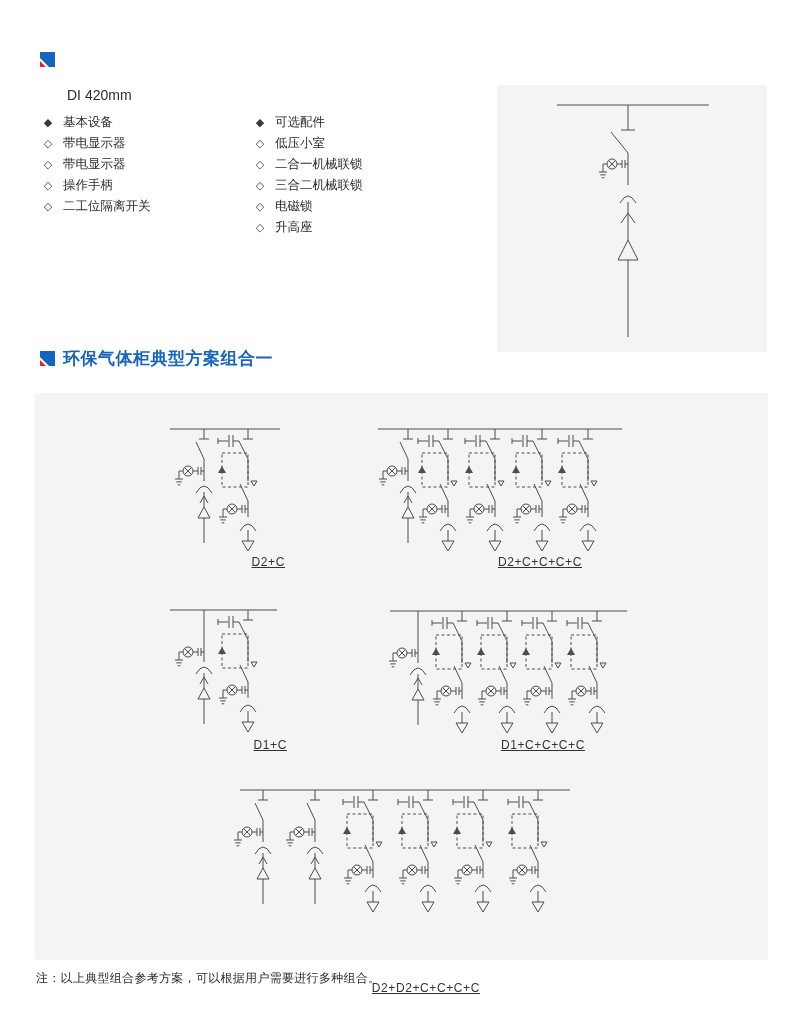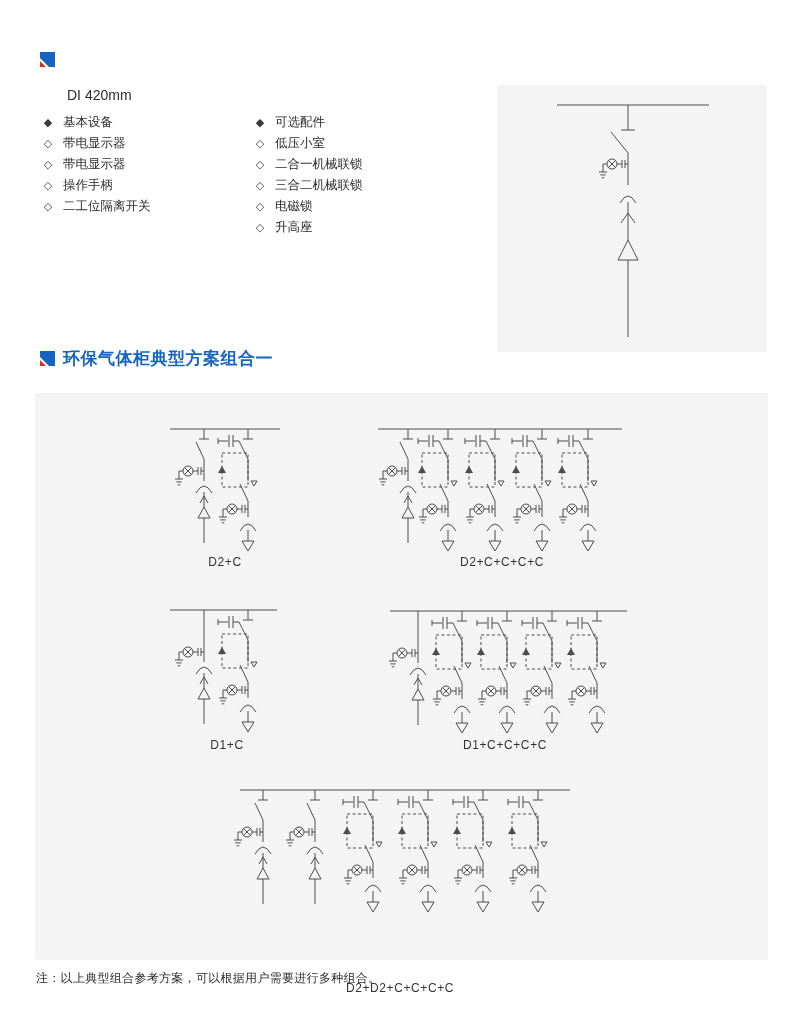--- a/index.html
+++ b/index.html
@@ -15,21 +15,21 @@
 
   .lists { position: absolute; left: 42px; top: 112px; display: flex; gap: 62px; }
   .eq-list { list-style: none; min-width: 150px; }
   .eq-list li { display: flex; align-items: center; gap: 9px; height: 21px; font-size: 12.5px; color: var(--ink); white-space: nowrap; }
   .eq-list .blt { font-size: 11px; color: #3a3a3a; width: 12px; text-align: center; }
 
   .panel { position: absolute; background: var(--panel); border-radius: 2px; }
   .panel-top { left: 497px; top: 85px; width: 270px; height: 267px; }
   .panel-big { left: 35px; top: 393px; width: 733px; height: 567px; }
 
-  .dlab { position: absolute; font-size: 12px; color: #333; text-align: center; letter-spacing: 0.6px; }
+  .dlab { position: absolute; font-size: 12px; color: #333; text-align: right; letter-spacing: 0.6px; text-decoration: underline; }
 
   .note { position: absolute; left: 36px; top: 970px; font-size: 12px; color: var(--ink); letter-spacing: 0.3px; }
 </style>
 </head>
 <body>
 
 <svg width="0" height="0" style="position:absolute" aria-hidden="true">
   <defs>
 
     <g id="gnd" stroke="#4d4d4d" stroke-width="1" fill="none">

